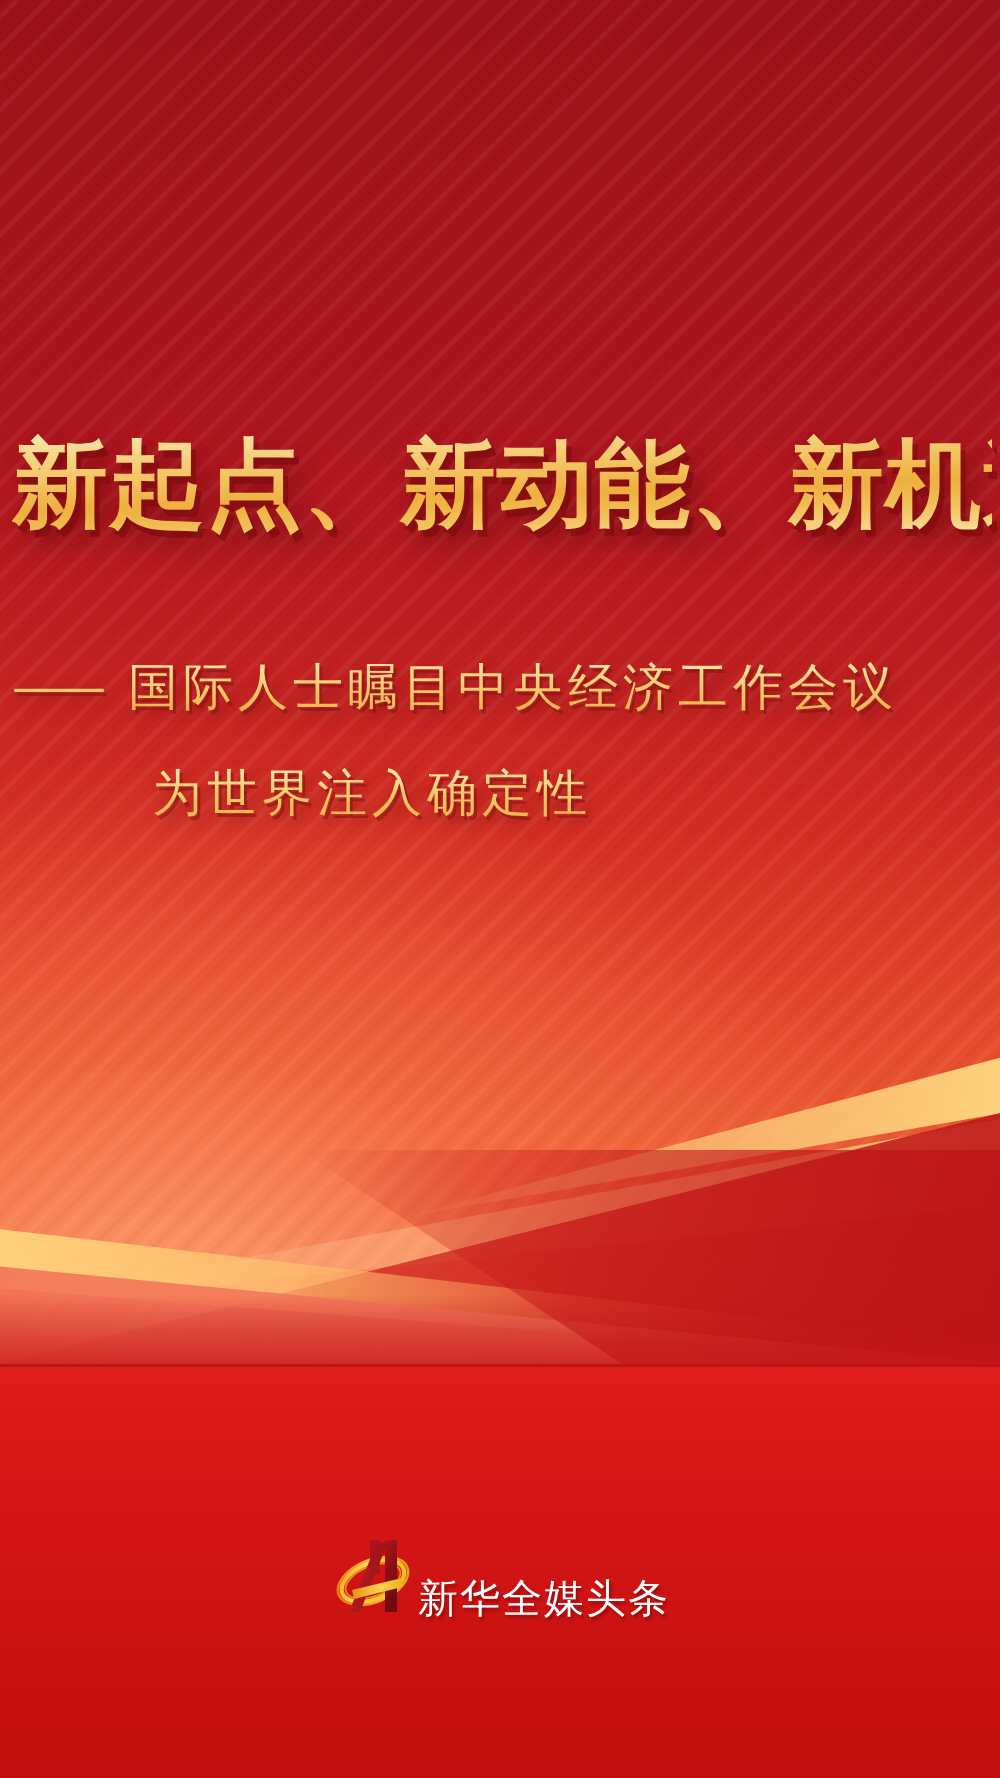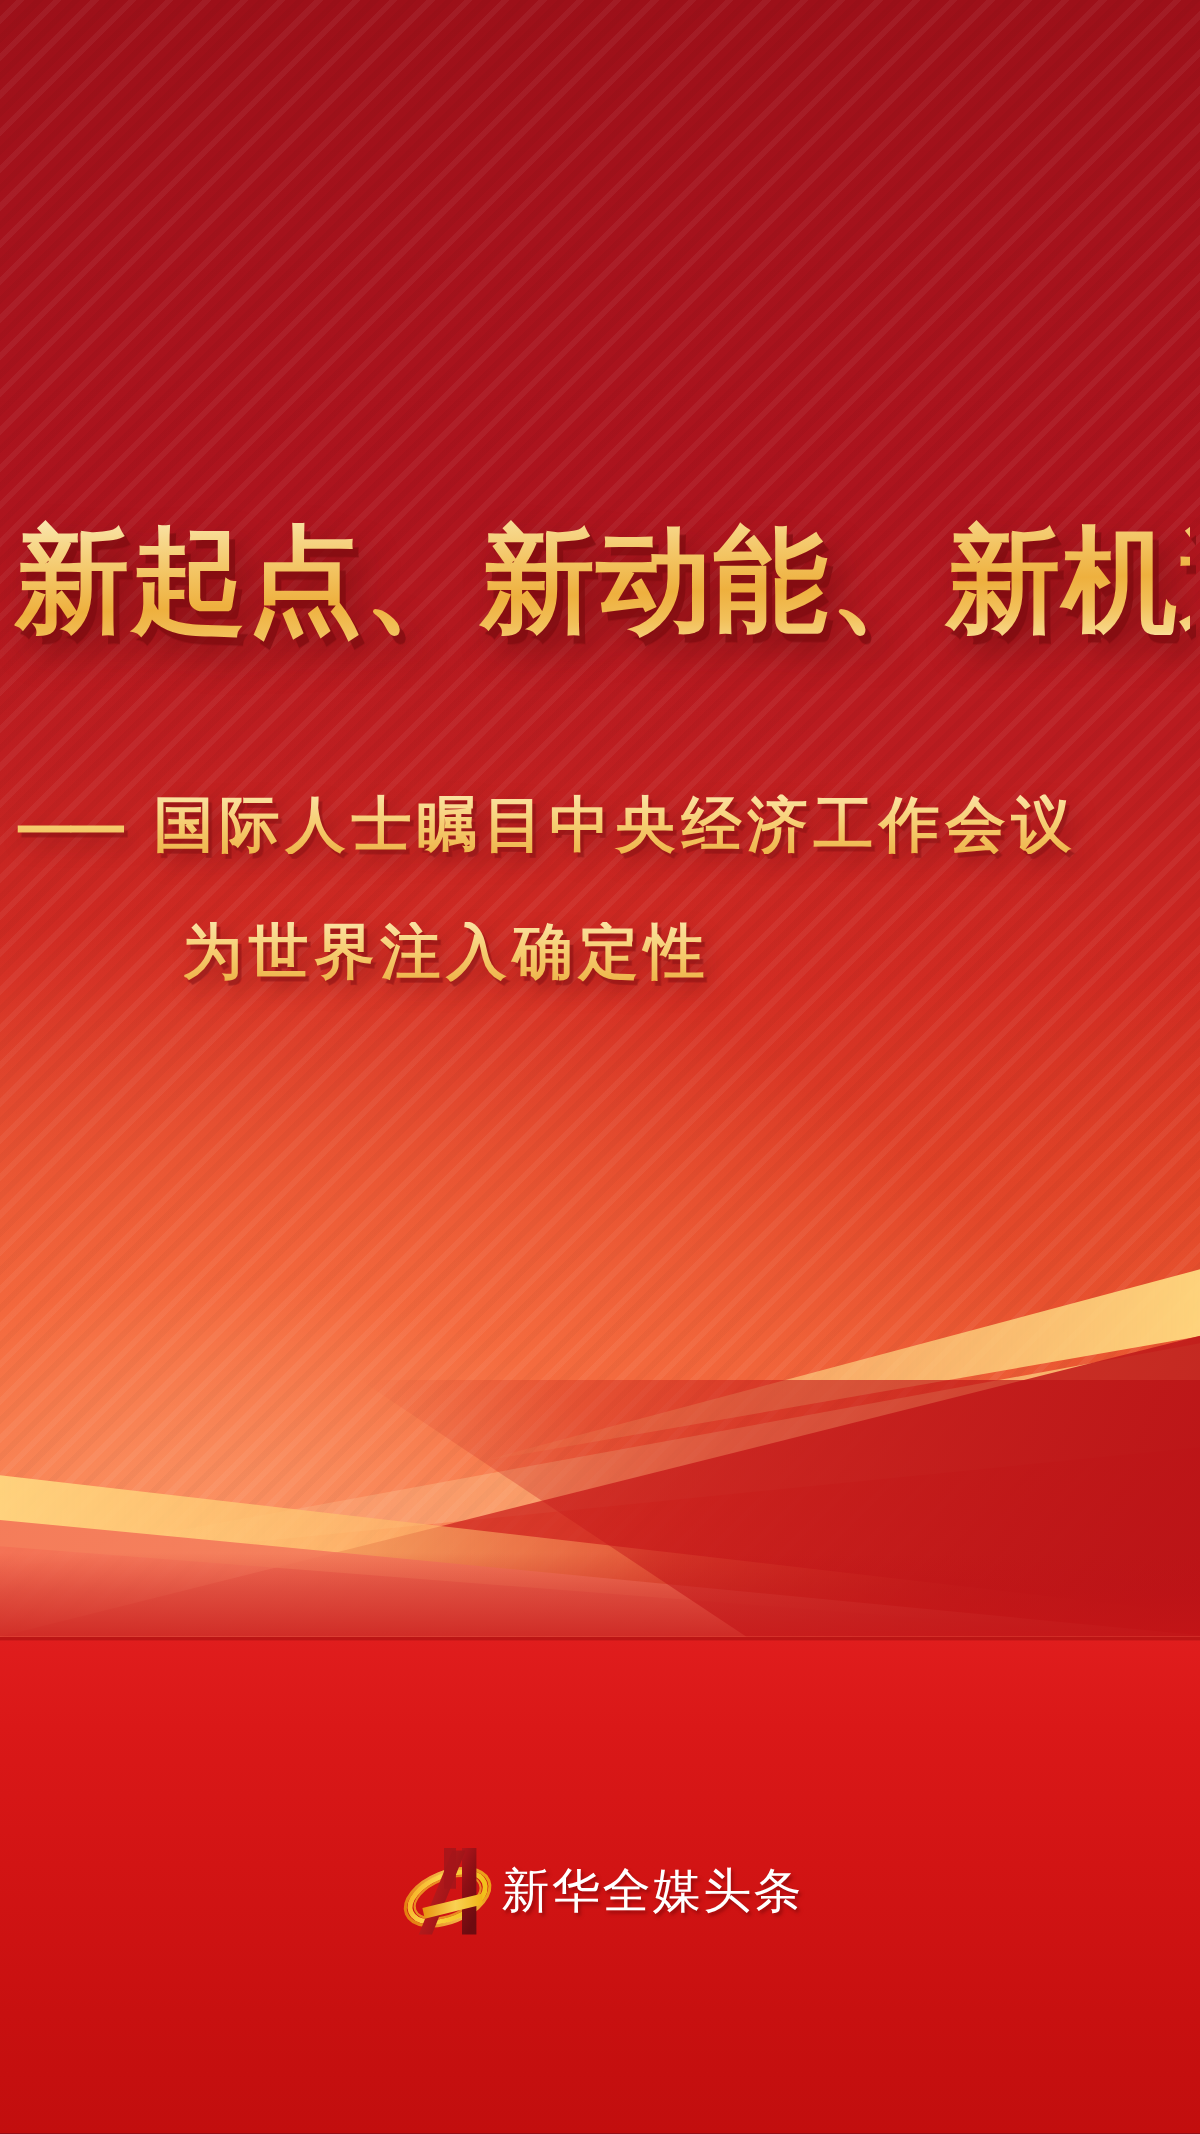--- a/index.html
+++ b/index.html
@@ -210,21 +210,21 @@
     color: transparent;
     -webkit-text-fill-color: transparent;
     filter: drop-shadow(5px 7px 0px rgba(128,12,16,0.75))
             drop-shadow(9px 12px 14px rgba(96,8,12,0.45));
   }
 
   .subline {
     position: absolute;
     left: 12px;
     font-family: "DejaVu Serif", "Liberation Serif", serif;
-    font-weight: 700;
+    font-weight: 400;
     font-size: 50px;
     line-height: 1.0;
     letter-spacing: 5px;
     white-space: nowrap;
     color: #f7cf72;
     background: linear-gradient(180deg, #fbe3a4 0%, #f6cd72 48%, #eeb44a 100%);
     -webkit-background-clip: text;
     background-clip: text;
     -webkit-text-fill-color: transparent;
     filter: drop-shadow(3px 4px 0px rgba(140,18,20,0.60))
@@ -260,21 +260,21 @@
     background: rgba(120,8,10,0.35);
   }
 
   
   .logo-lockup {
     position: absolute;
     left: 0;
     top: 170px;
     width: 100%;
     display: flex;
-    align-items: center;
+    align-items: flex-end;
     justify-content: center;
     gap: 2px;
   }
 
   .logo-mark {
     position: relative;
     width: 86px;
     height: 86px;
     flex: 0 0 auto;
   }

